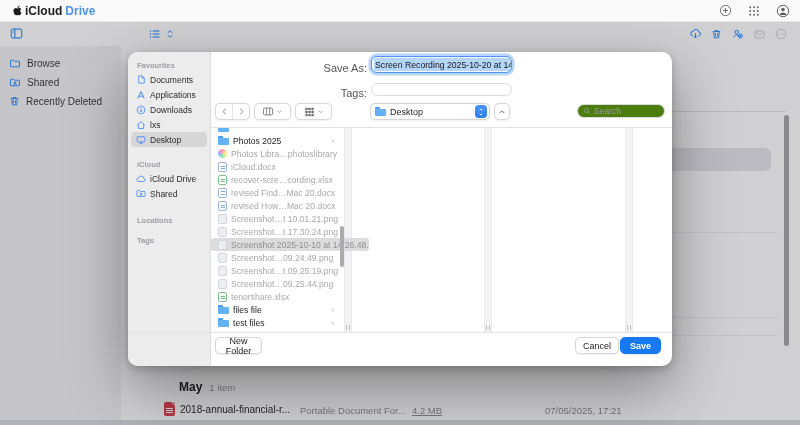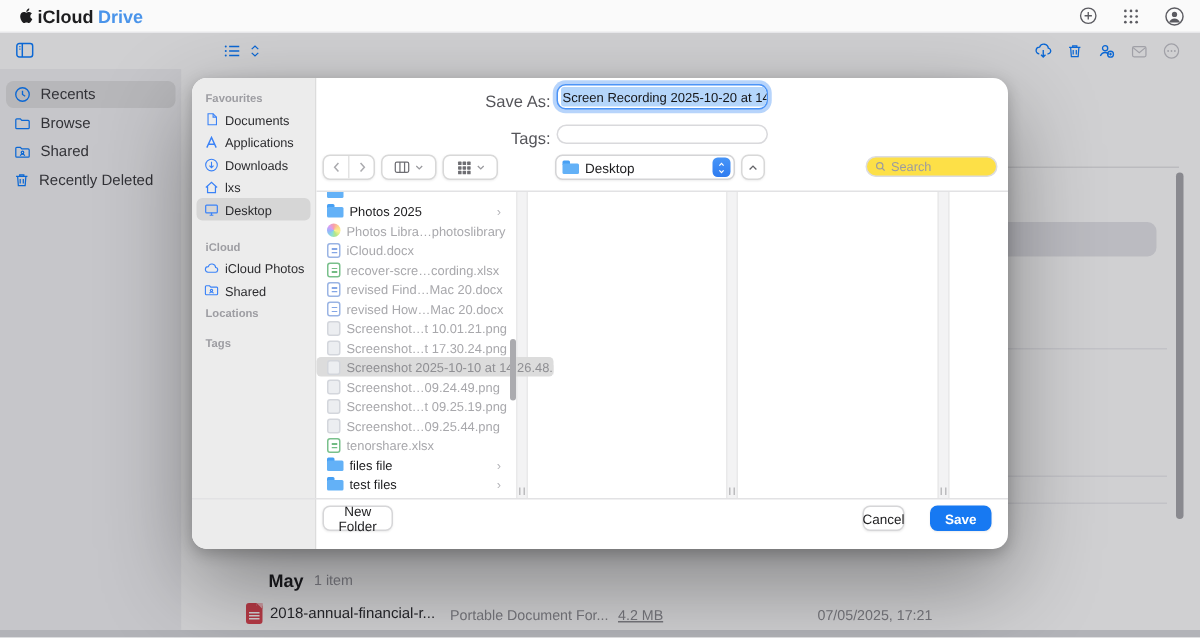--- a/index.html
+++ b/index.html
@@ -53,21 +53,21 @@
   
   .dialog { position:absolute; left:128px; top:52px; width:544px; height:314px; background:#fff; border-radius:10px;
     z-index:10; box-shadow:0 22px 60px rgba(0,0,0,.38), 0 3px 10px rgba(0,0,0,.22); }
   .dlg-sidebar { position:absolute; left:0; top:0; bottom:0; width:83px; background:#ececec;
     border-radius:10px 0 0 10px; border-right:1px solid #dcdcdc; padding-top:6px; overflow:hidden; }
   .dside-header { font-size:7.5px; font-weight:700; color:#9d9da2; padding:3px 0 2px 9px; }
   .dside-row { height:15px; margin:0 3px; display:flex; align-items:center; gap:4px; padding-left:5px; border-radius:4px;
     font-size:8.5px; color:#2b2b2e; white-space:nowrap; }
   .dside-row .ic { color:#3a82f7; width:10px; }
   .dside-row.sel { background:#d6d6d6; }
-  .mt10 { margin-top:10px; } .mt12 { } .mt6 { margin-top:6px; }
+  .mt10 { margin-top:10px; } .mt12 { margin-top:12px; } .mt6 { margin-top:6px; }
 
   .fld-label { position:absolute; font-size:11px; color:#55555a; text-align:right; width:60px; }
   .saveas-field { position:absolute; left:243px; top:4px; width:141px; height:17px; background:#fff;
     border:1.5px solid #4c94f7; border-radius:6px; box-shadow:0 0 0 2.5px rgba(95,160,246,.45);
     display:flex; align-items:center; padding-left:2px; overflow:hidden; }
   .saveas-field .seltext { font-size:8.7px; color:#161618; background:#b5d6fb; padding:1.5px 1px; border-radius:2px; white-space:nowrap; }
   .tags-field { position:absolute; left:243px; top:31px; width:141px; height:13px; border:1px solid #d9d9dc;
     border-radius:6.5px; background:#fff; font-size:9px; padding:0 5px; outline:none; font-family:inherit; }
 
   .dlg-toolbar-btn { position:absolute; top:51px; height:17px; background:#fff; border:1px solid #d8d8d8;
@@ -77,21 +77,21 @@
   .navgroup .half + .half { border-left:1px solid #e3e3e3; }
   .viewbtn { gap:2px; color:#6e6e73; }
   .chev-mini { color:#9a9a9e; }
   .loc-select { position:absolute; left:242px; top:51px; width:120px; height:17px; background:#fff; border:1px solid #d4d4d6;
     border-radius:5px; box-shadow:0 .5px 1.5px rgba(0,0,0,.07); display:flex; align-items:center; padding:0 2px 0 4px; }
   .loc-select .name { font-size:9px; color:#1d1d1f; margin-left:4px; flex:1; }
   .loc-capsule { width:12px; height:13px; border-radius:3.5px; background:linear-gradient(#4795f8,#2f7cf0);
     display:flex; flex-direction:column; align-items:center; justify-content:center; color:#fff; }
   .caret-btn { left:366px; width:16px; color:#636367; }
   .search-field { position:absolute; left:449px; top:52px; width:88px; height:14px; border:1px solid #dcdcdf; border-radius:8px;
-    background:#fde047; display:flex; align-items:center; gap:3px; padding:0 5px; color:#9b9ba0; }
+    background:#4d7c0f; display:flex; align-items:center; gap:3px; padding:0 5px; color:#9b9ba0; }
   .search-field input { border:none; outline:none; width:100%; font-size:8.5px; font-family:inherit; background:transparent; }
   .search-field input::placeholder { color:#9b9ba0; }
 
   .browser-divider { position:absolute; left:83px; right:0; top:75px; height:1px; background:#e2e2e4; }
   .col-strip { position:absolute; top:76px; bottom:34px; width:8px; background:#f3f3f4;
     border-left:1px solid #e9e9ea; border-right:1px solid #e9e9ea; }
   .strip-handle { position:absolute; bottom:2px; left:1px; width:4px; height:5px;
     border-left:1.5px solid #bcbcbe; border-right:1.5px solid #bcbcbe; }
   .col1-scroll { position:absolute; left:212px; top:174px; width:4px; height:41px; background:#ababaf; border-radius:2px; z-index:4; }
 
@@ -114,21 +114,21 @@
     background:conic-gradient(#f5515f,#f7b52c,#f2e73a,#7ed321,#29c5b6,#3a7df7,#b44cf0,#f5515f); }
   .folder-glyph { width:11px; height:9px; position:relative; flex:none; }
   .folder-glyph:before { content:""; position:absolute; left:0; top:0; width:5px; height:3px; background:#47a0f4; border-radius:1px 1px 0 0; }
   .folder-glyph:after { content:""; position:absolute; left:0; top:1.5px; width:11px; height:7.5px; background:#63b1f7; border-radius:1px; }
 
   .footer-divider { position:absolute; left:0; right:0; top:280px; height:1px; background:#e2e2e4; }
   .dlg-btn { position:absolute; top:285px; height:17px; border-radius:5px; border:1px solid #d6d6d8; background:#fff;
     font-size:9px; color:#1d1d1f; display:flex; align-items:center; justify-content:center; font-family:inherit;
     box-shadow:0 .5px 1.5px rgba(0,0,0,.08); }
   .btn-newfolder { left:87px; width:47px; }
-  .btn-cancel { left:447px; width:28px; }
+  .btn-cancel { left:447px; width:44px; }
   .btn-save { left:492px; width:41px; background:#1779f2; border-color:#1779f2; color:#fff; font-weight:700; }
 </style>
 </head>
 <body>
 
 <div class="app-header">
   <div class="app-title">
     <span class="ic">
         <svg viewBox="0 0 384 512" width="9" height="11" fill="#1d1d1f">
           <path d="M318.7 268.7c-.2-36.7 16.4-64.4 50-84.8-18.8-26.9-47.2-41.7-84.7-44.6-35.5-2.8-74.3 20.7-88.5 20.7-15 0-49.4-19.7-76.4-19.7C63.3 141.2 4 184.8 4 273.5q0 39.3 14.4 81.2c12.8 36.7 59 126.7 107.2 125.2 25.2-.6 43-17.9 75.8-17.9 31.8 0 48.3 17.9 76.4 17.9 48.6-.7 90.4-82.5 102.6-119.3-65.2-30.7-61.7-90-61.7-91.9zm-56.6-164.2c27.3-32.4 24.8-61.9 24-72.5-24.1 1.4-52 16.4-67.9 34.9-17.5 19.8-27.8 44.3-25.6 71.9 26.1 2 49.9-11.4 69.5-34.3z"></path>
@@ -223,29 +223,20 @@
             <circle cx="5" cy="8" r=".8" fill="currentColor" stroke="none"></circle>
             <circle cx="8" cy="8" r=".8" fill="currentColor" stroke="none"></circle>
             <circle cx="11" cy="8" r=".8" fill="currentColor" stroke="none"></circle>
           </svg>
         </span>
     </span>
   </div>
 
   <div class="bg-sidebar">
     <div>
-        <div class="bgside-row sel">
-          <span class="ic">
-            <svg viewBox="0 0 16 16" width="12" height="12" fill="none" stroke="currentColor" stroke-width="1.2">
-              <circle cx="8" cy="8" r="6"></circle>
-              <path d="M8 4.6V8l2.4 1.6"></path>
-            </svg>
-          </span>
-          <span class="lbl">Recents</span>
-        </div>
         <div class="bgside-row">
           <span class="ic">
             <svg viewBox="0 0 16 16" width="12" height="11" fill="none" stroke="currentColor" stroke-width="1.2">
               <path d="M1.5 4.2c0-.6.4-1 1-1h3.4l1.4 1.5h6.2c.6 0 1 .4 1 1v6.1c0 .6-.4 1-1 1h-11c-.6 0-1-.4-1-1z"></path>
             </svg>
           </span>
           <span class="lbl">Browse</span>
         </div>
         <div class="bgside-row">
           <span class="ic">
@@ -338,21 +329,21 @@
           </span>
           <span>Desktop</span>
         </div>
         <div class="dside-header mt10">iCloud</div>
         <div class="dside-row">
           <span class="ic">
             <svg viewBox="0 0 16 16" width="12" height="10" fill="none" stroke="currentColor" stroke-width="1.2">
               <path d="M4.3 12a3 3 0 0 1 .3-6 4 4 0 0 1 7.8 1 2.5 2.5 0 0 1-.6 5z"></path>
             </svg>
           </span>
-          <span>iCloud Photos</span>
+          <span>iCloud Drive</span>
         </div>
         <div class="dside-row">
           <span class="ic">
             <svg viewBox="0 0 16 16" width="12" height="11" fill="none" stroke="currentColor" stroke-width="1.2">
               <path d="M1.5 4.2c0-.6.4-1 1-1h3.4l1.4 1.5h6.2c.6 0 1 .4 1 1v6.1c0 .6-.4 1-1 1h-11c-.6 0-1-.4-1-1z"></path>
               <circle cx="8" cy="8.2" r="1.2"></circle>
               <path d="M5.8 11.3c.5-1 1.3-1.5 2.2-1.5s1.7.5 2.2 1.5"></path>
             </svg>
           </span>
           <span>Shared</span>

